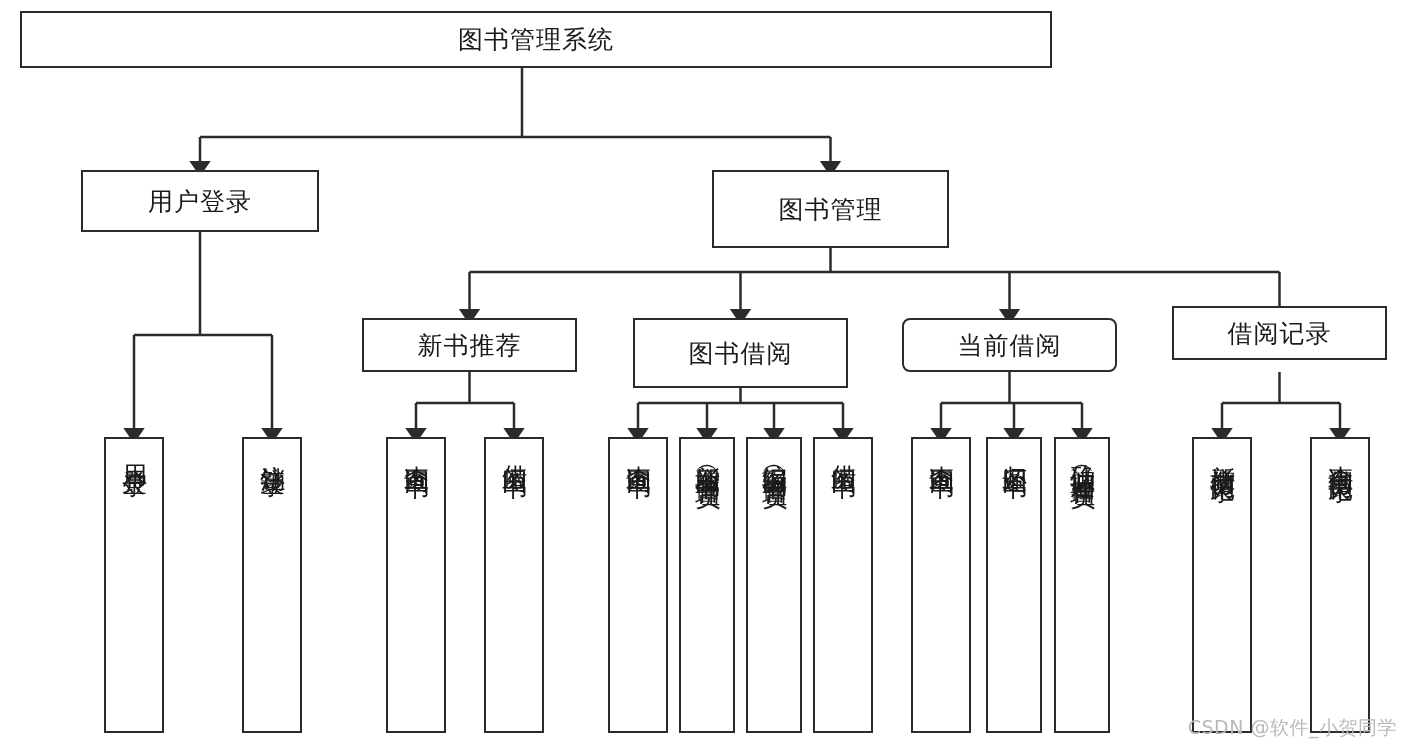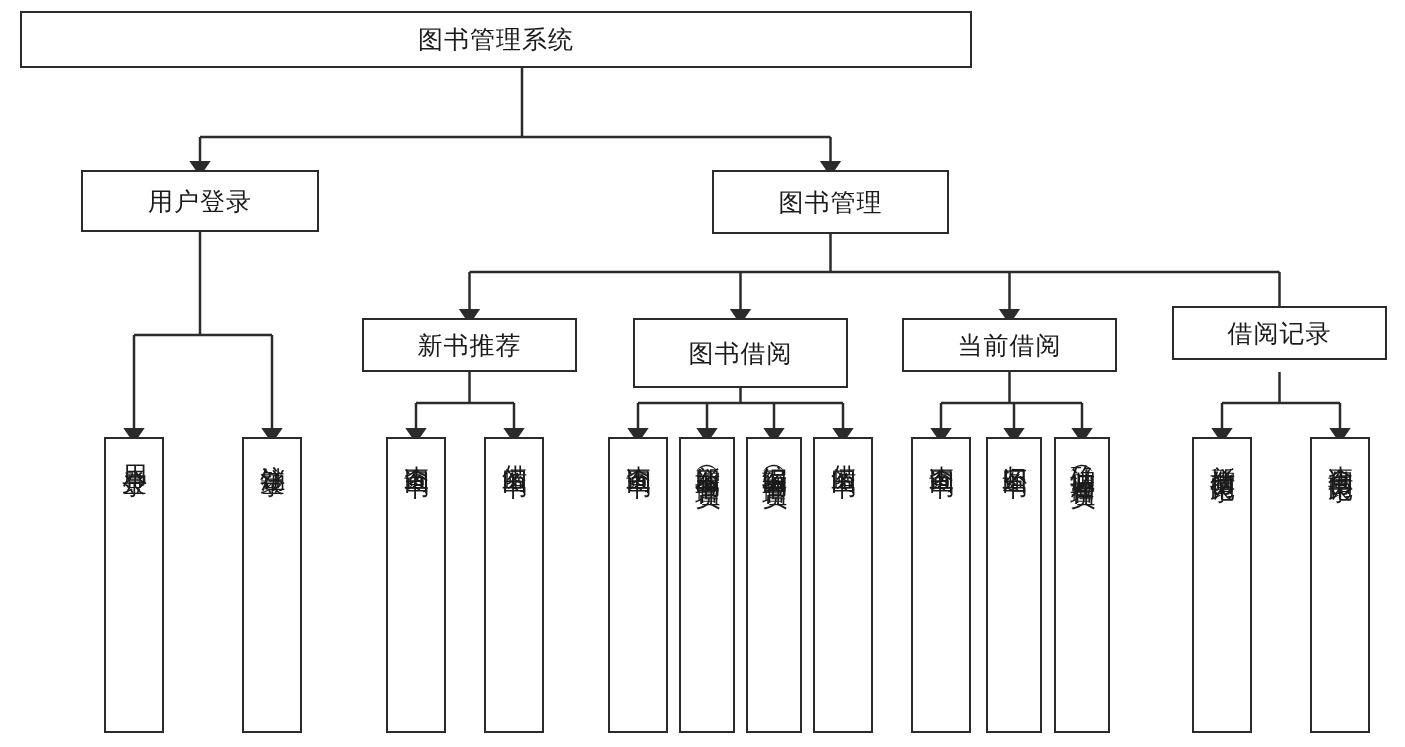--- a/index.html
+++ b/index.html
@@ -103,36 +103,36 @@
         <line x1="1014" y1="403" x2="1014" y2="435" marker-end="url(#arrow)"></line>
         <line x1="1082" y1="403" x2="1082" y2="435" marker-end="url(#arrow)"></line>
         <line x1="1279.5" y1="372" x2="1279.5" y2="403"></line>
         <line x1="1222" y1="403" x2="1340" y2="403"></line>
         <line x1="1222" y1="403" x2="1222" y2="435" marker-end="url(#arrow)"></line>
         <line x1="1340" y1="403" x2="1340" y2="435" marker-end="url(#arrow)"></line>
       </g>
   </svg>
 
   <div id="node-layer">
-      <div class="node horiz" style="left: 20px; top: 11px; width: 952px; height: 57px;">
+      <div class="node horiz" style="left: 20px; top: 11px; width: 1032px; height: 57px;">
         <span>图书管理系统</span>
       </div>
       <div class="node horiz" style="left: 81px; top: 170px; width: 238px; height: 62px;">
         <span>用户登录</span>
       </div>
-      <div class="node horiz" style="left: 712px; top: 170px; width: 237px; height: 64px;">
+      <div class="node horiz" style="left: 712px; top: 170px; width: 237px; height: 78px;">
         <span>图书管理</span>
       </div>
       <div class="node horiz" style="left: 362px; top: 318px; width: 215px; height: 54px;">
         <span>新书推荐</span>
       </div>
       <div class="node horiz" style="left: 633px; top: 318px; width: 215px; height: 70px;">
         <span>图书借阅</span>
       </div>
-      <div class="node horiz" style="left: 902px; top: 318px; width: 215px; height: 54px;">
+      <div class="node horiz" style="left: 902px; top: 318px; width: 215px; height: 54px; border-radius: 8px;">
         <span>当前借阅</span>
       </div>
       <div class="node horiz" style="left: 1172px; top: 306px; width: 215px; height: 54px;">
         <span>借阅记录</span>
       </div>
       <div class="node vert" style="left: 104px; top: 437px; width: 60px; height: 296px;">
         <span class="vtext">用户登录</span>
       </div>
       <div class="node vert" style="left: 242px; top: 437px; width: 60px; height: 296px;">
         <span class="vtext">注销登录</span>
@@ -165,13 +165,14 @@
         <span class="vtext">确认归还（管理员）</span>
       </div>
       <div class="node vert" style="left: 1192px; top: 437px; width: 60px; height: 296px;">
         <span class="vtext">新增借阅记录</span>
       </div>
       <div class="node vert" style="left: 1310px; top: 437px; width: 60px; height: 296px;">
         <span class="vtext">查询借阅记录</span>
       </div>
     </div>
 
+  <div class="watermark">CSDN @软件_小贺同学</div>
 </div>
 
 </body></html>

